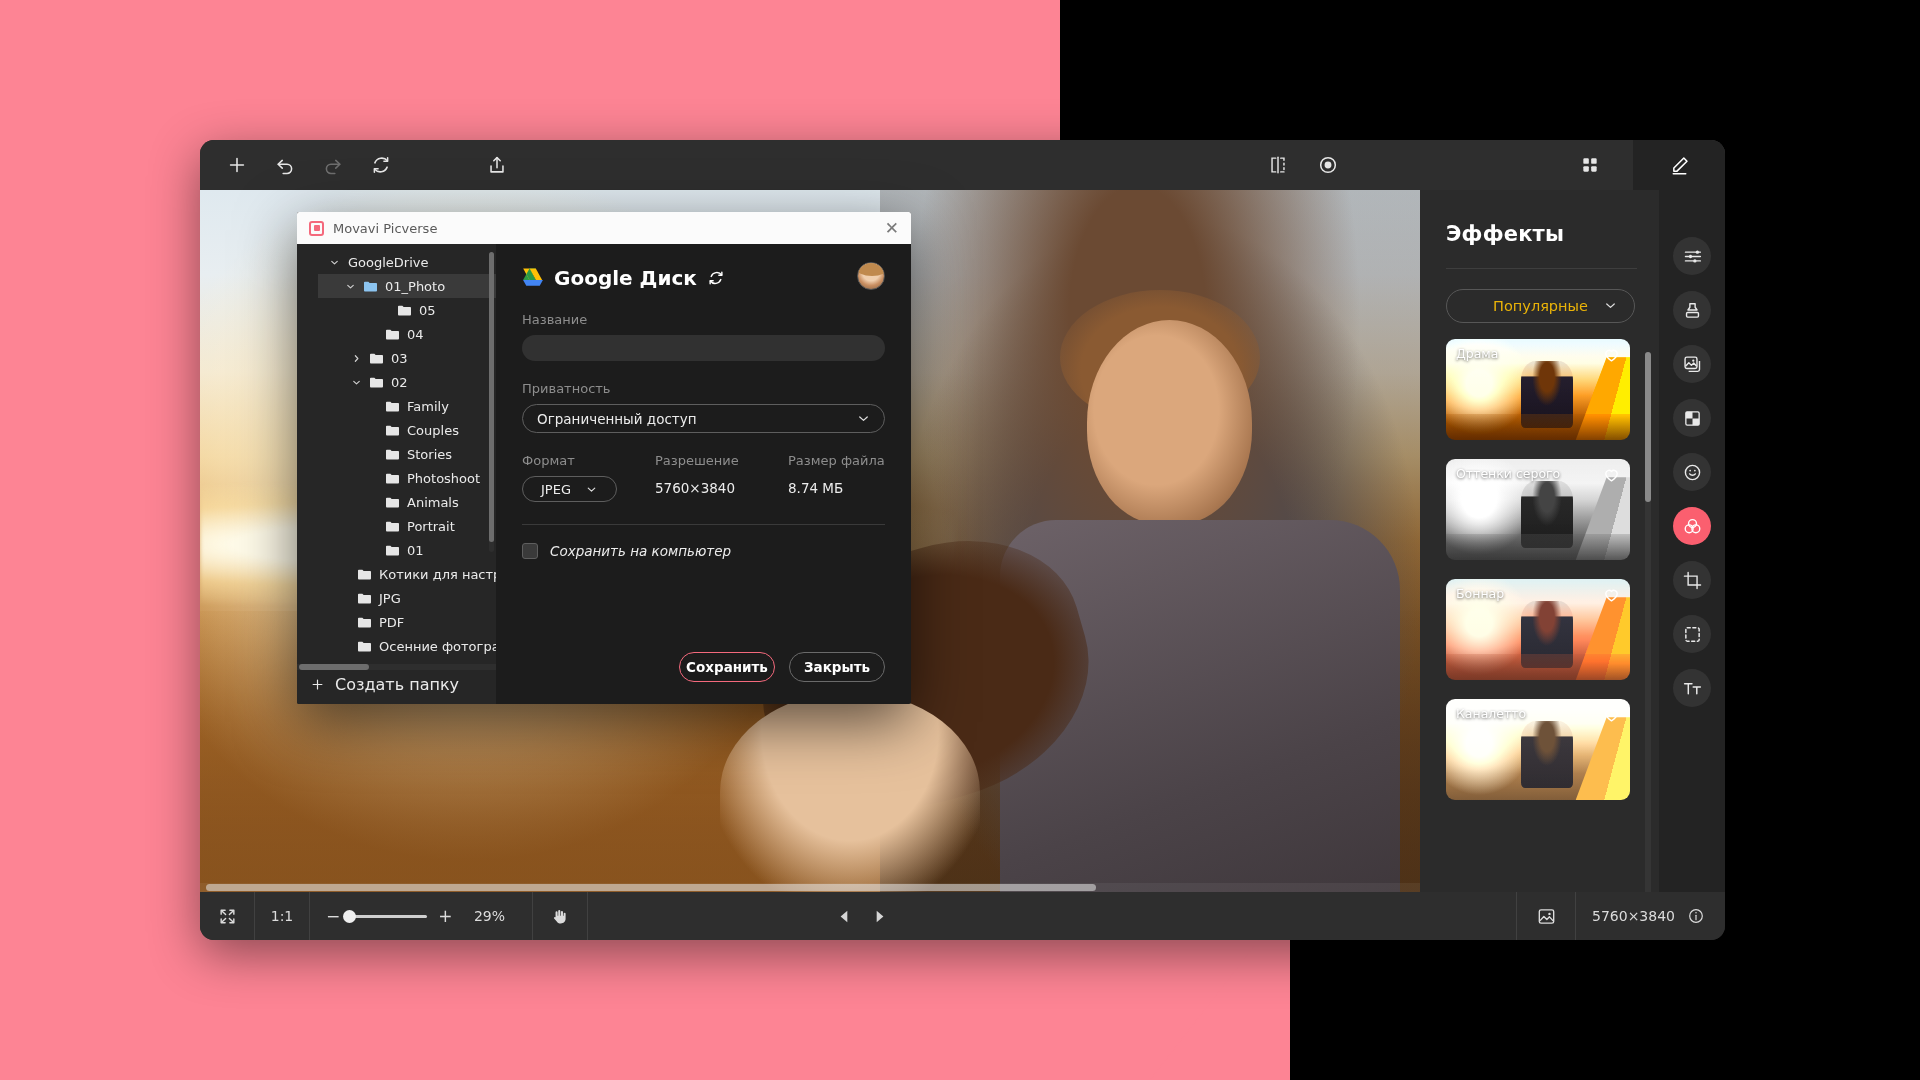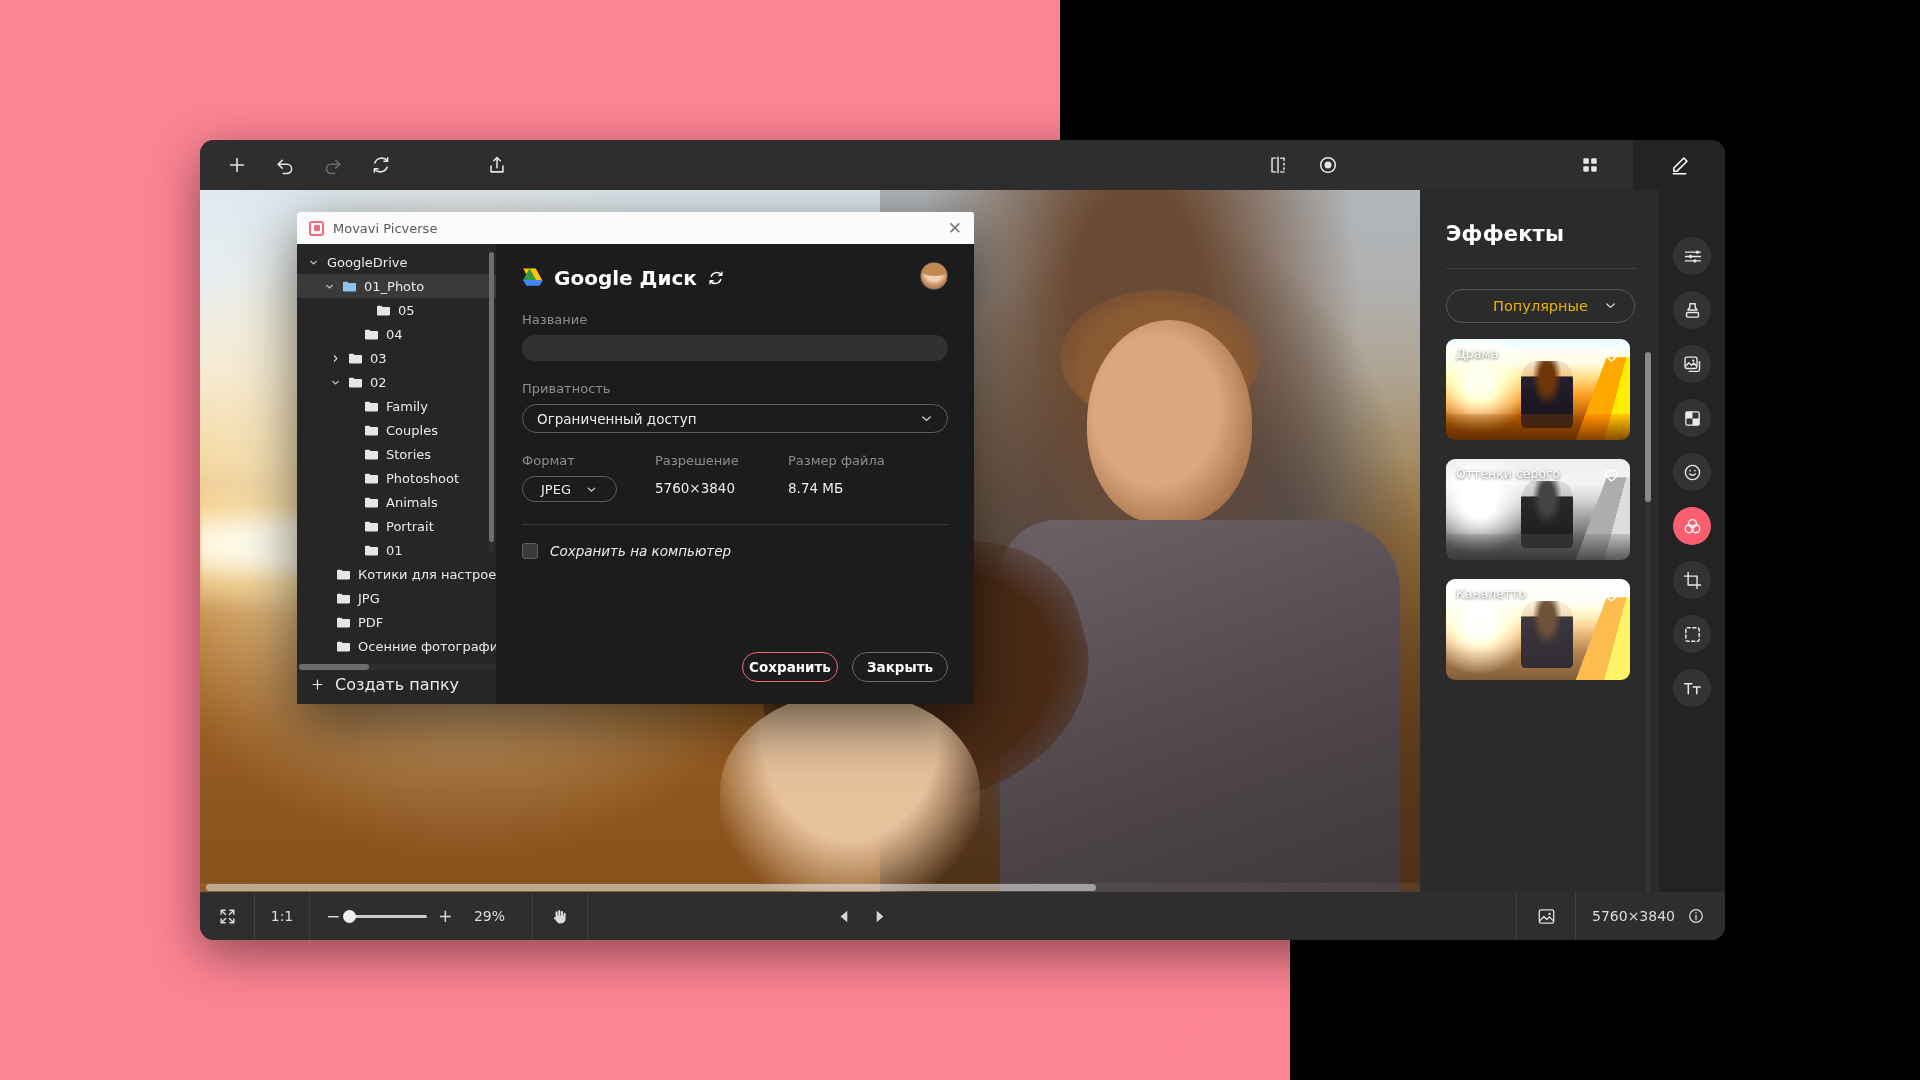--- a/index.html
+++ b/index.html
@@ -231,21 +231,21 @@
     position: absolute; left: -8px; top: -5px; width: 13px; height: 13px;
     background: #efefef; border-radius: 50%;
   }
   #zoom-pct { min-width: 52px; text-align: center; }
   #nav-arrows { position: absolute; left: 636px; display: flex; gap: 18px; align-items: center; }
   #sb-right { position: absolute; right: 0; display: flex; align-items: center; height: 48px; }
 
   
   #dialog {
     position: absolute; left: 297px; top: 212px;
-    width: 677px; height: 492px;
+    width: 614px; height: 492px;
     background: #1c1c1c; border-radius: 2px;
     box-shadow: 0 18px 60px rgba(0,0,0,.6);
     display: flex; flex-direction: column; overflow: hidden; z-index: 20;
   }
   #dlg-titlebar {
     height: 32px; background: #fbfbfb; display: flex; align-items: center;
     padding: 0 12px; flex: 0 0 32px;
   }
   #dlg-logo {
     width: 15px; height: 15px; border: 2.5px solid #f4697c; border-radius: 3px;
@@ -254,21 +254,21 @@
   #dlg-logo i { width: 6px; height: 6px; background: #f4697c; border-radius: 1px; display: block; }
   #dlg-title { color: #5a5a5a; font-size: 13px; flex: 1; }
   #dlg-close { color: #7a7a7a; font-size: 17px; line-height: 1; }
   #dlg-body { flex: 1; display: flex; min-height: 0; }
 
   
   #tree-pane {
     width: 199px; background: #262626; display: flex; flex-direction: column;
     position: relative; flex: 0 0 199px;
   }
-  #tree-scroll { flex: 1; overflow: hidden; position: relative; padding-top: 6px; }
+  #tree-scroll { flex: 1; overflow: hidden; position: relative; padding-top: 6px; margin-left: 21px; }
   .tree-row {
     height: 24px; display: flex; align-items: center;
     color: #eaeaea; font-size: 13px; white-space: nowrap; padding-right: 4px;
   }
   .tree-row.sel { background: #3a3a3a; }
   .tw { width: 16px; display: flex; align-items: center; justify-content: center; color: #cfcfcf; flex: 0 0 16px; }
   .folder-ic { margin-right: 8px; display: inline-flex; flex: 0 0 auto; }
   #tree-vscroll {
     position: absolute; right: 2px; top: 8px; width: 5px; height: 300px;
     background: rgba(255,255,255,.04); border-radius: 3px;
@@ -469,20 +469,33 @@
               <div class="ground"></div>
             </div>
           <div class="ec-label">Оттенки серого</div>
           <div class="ec-heart">
               <svg width="19" height="19" viewBox="0 0 24 24" fill="none" stroke="currentColor" stroke-width="1.8" stroke-linejoin="round">
                 <path d="M12 20s-7.2-4.5-7.2-9.2A4.1 4.1 0 0 1 12 8.2a4.1 4.1 0 0 1 7.2 2.6C19.2 15.5 12 20 12 20z"></path>
               </svg>
             </div>
         </div>
 
+        <div class="effect-card">
+          <div class="scene f-bonnar">
+              <div class="tent"></div>
+              <div class="person"></div>
+              <div class="ground"></div>
+            </div>
+          <div class="ec-label">Боннар</div>
+          <div class="ec-heart">
+              <svg width="19" height="19" viewBox="0 0 24 24" fill="none" stroke="currentColor" stroke-width="1.8" stroke-linejoin="round">
+                <path d="M12 20s-7.2-4.5-7.2-9.2A4.1 4.1 0 0 1 12 8.2a4.1 4.1 0 0 1 7.2 2.6C19.2 15.5 12 20 12 20z"></path>
+              </svg>
+            </div>
+        </div>
 
         <div class="effect-card">
           <div class="scene f-canal">
               <div class="tent"></div>
               <div class="person"></div>
             </div>
           <div class="ec-label">Каналетто</div>
           <div class="ec-heart">
               <svg width="19" height="19" viewBox="0 0 24 24" fill="none" stroke="currentColor" stroke-width="1.8" stroke-linejoin="round">
                 <path d="M12 20s-7.2-4.5-7.2-9.2A4.1 4.1 0 0 1 12 8.2a4.1 4.1 0 0 1 7.2 2.6C19.2 15.5 12 20 12 20z"></path>

